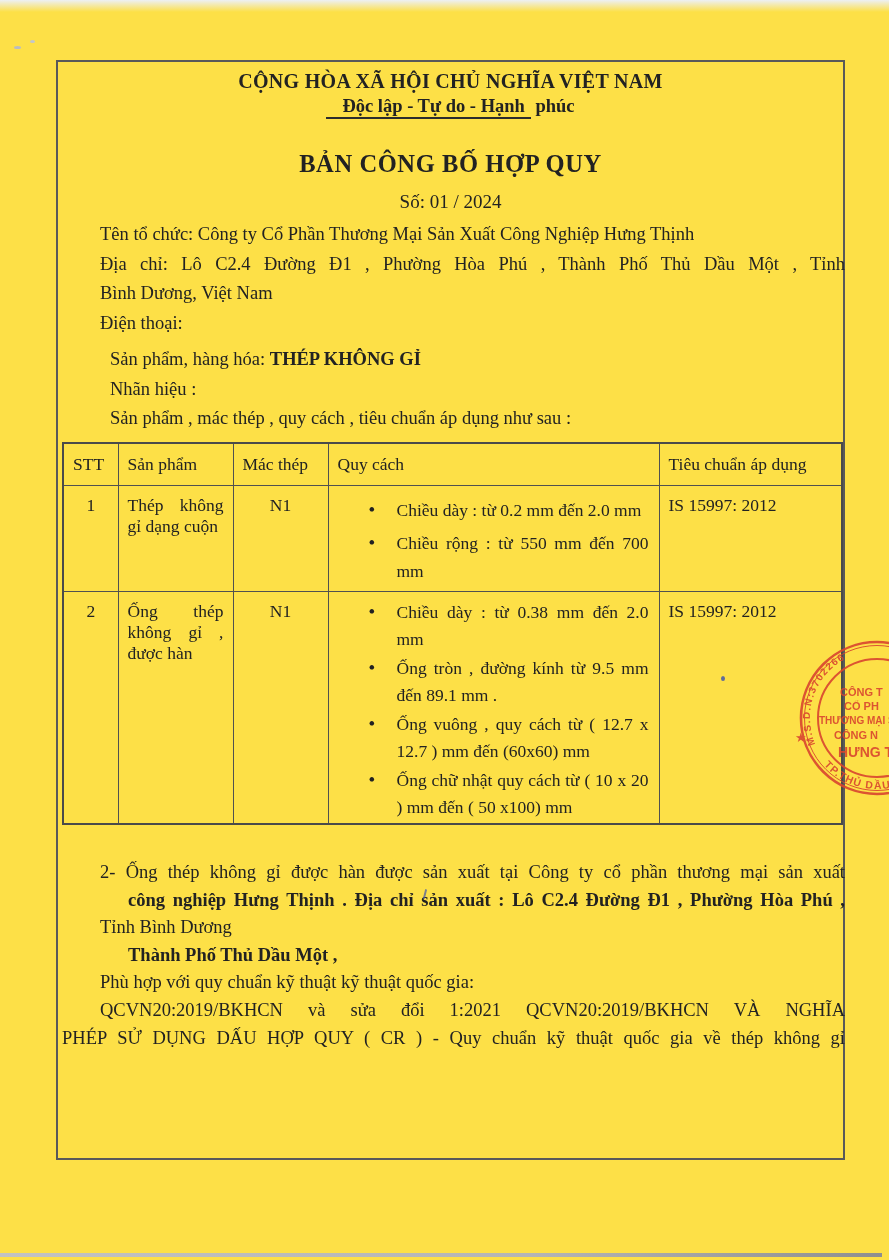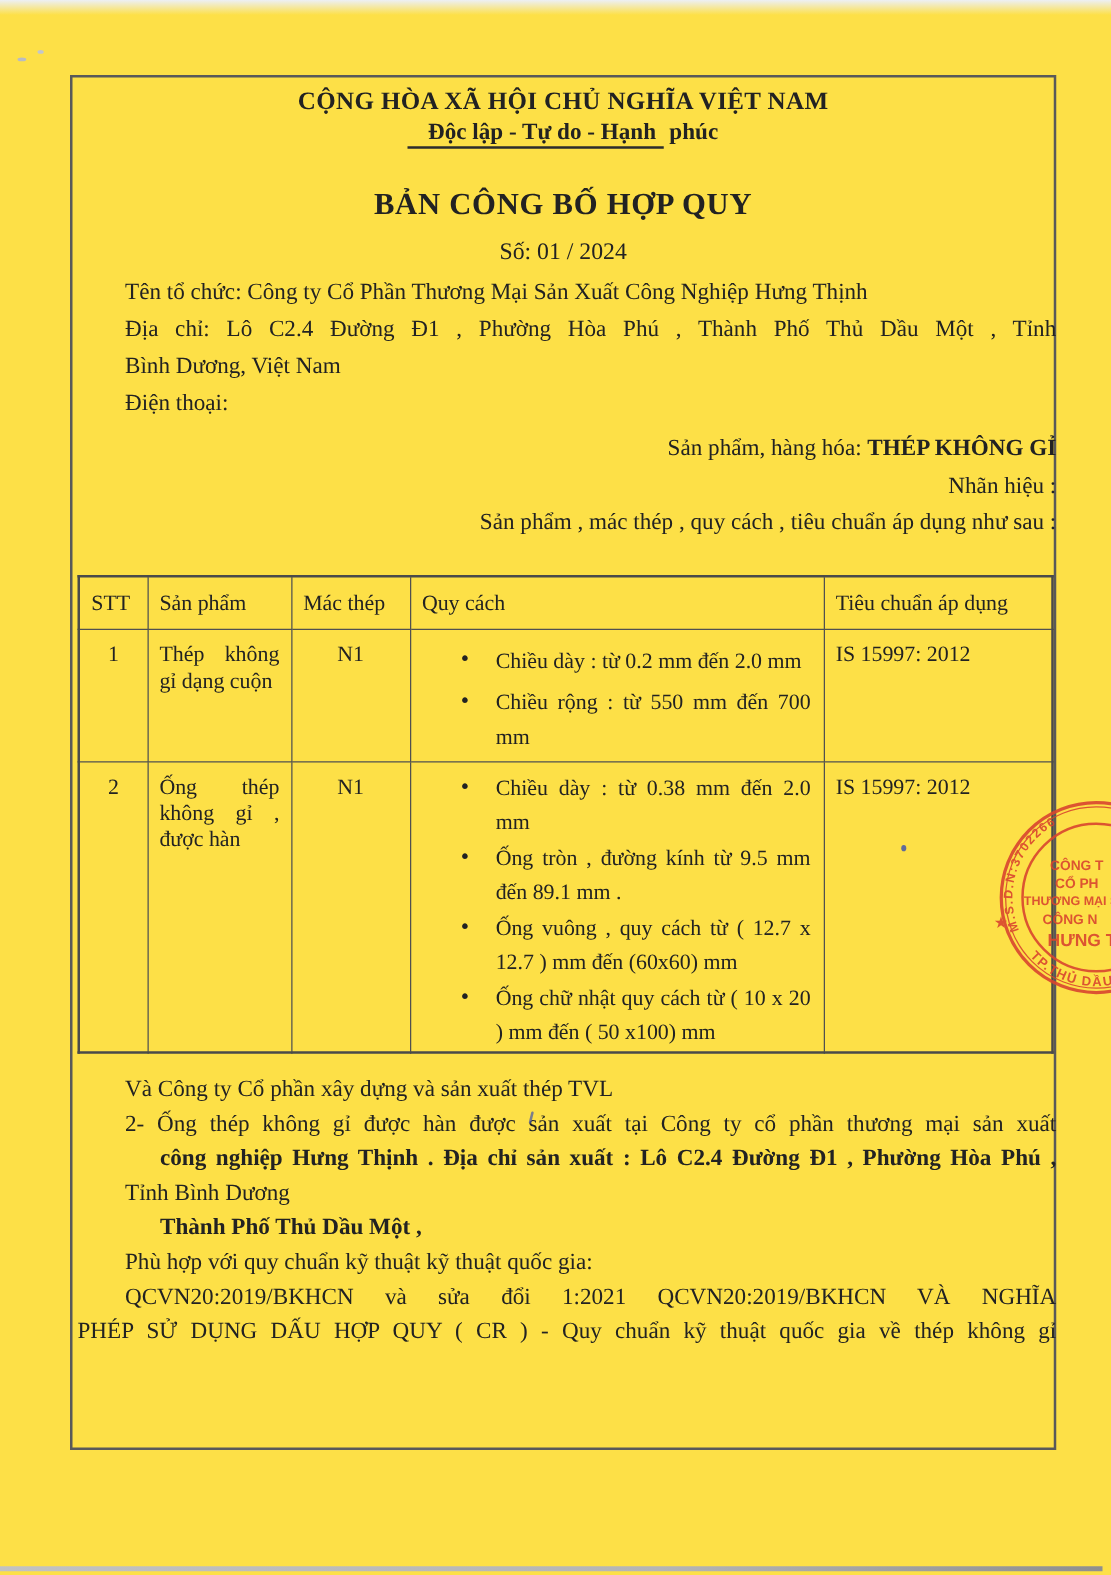--- a/index.html
+++ b/index.html
@@ -22,26 +22,26 @@
   .center-line{position:absolute;left:56px;width:789px;text-align:center;}
   .nat1{top:70px;font-size:20px;font-weight:bold;letter-spacing:.3px;}
   .nat2{top:96px;font-size:18.5px;font-weight:bold;}
   .nat2 .und{border-bottom:2px solid #2c2c2c;padding:0 6px 1px 16px;}
   .doc-title{top:150px;font-size:24.5px;font-weight:bold;letter-spacing:.6px;}
   .doc-no{top:191px;font-size:19px;}
 
   .info{position:absolute;left:100px;top:220px;width:745px;font-size:18.5px;}
   .info .ln{line-height:29.5px;}
   .fill{text-align:justify;text-align-last:justify;}
-  .ind{padding-left:10px;text-align:right;}
+  .ind{padding-left:10px;}
   .gap-top{margin-top:7px;}
 
   table.spec{position:absolute;left:62px;top:442px;width:779px;
     border-collapse:collapse;table-layout:fixed;font-size:17.5px;
-    border:2.4px solid #4a4a4a;margin-top:18px;}
+    border:2.4px solid #4a4a4a;}
   table.spec th,table.spec td{border:1.7px solid #505050;font-weight:normal;
     vertical-align:top;box-sizing:border-box;}
   table.spec th{height:42px;vertical-align:middle;text-align:left;padding:2px 9px;}
   th.c,td.c{text-align:center;}
   tr.r1 td{height:102px;}
   tr.r2 td{height:227px;}
   td.cell-pad{padding:9px 9px 4px 9px;}
   td.just{text-align:justify;}
   td.specs-cell{padding:0;}
   ul.specs{list-style:none;margin:0;padding:11px 10px 0 0;}
@@ -126,21 +126,20 @@
           <li>Ống vuông , quy cách từ ( 12.7 x 12.7 ) mm đến (60x60) mm</li>
           <li>Ống chữ nhật quy cách từ ( 10 x 20 ) mm đến ( 50 x100) mm</li>
         </ul>
       </td>
       <td class="cell-pad">IS 15997: 2012</td>
     </tr>
   </tbody>
     </table>
 
   <div class="notes">
-    <div class="nl p38">Và Công ty Cổ phần xây dựng và sản xuất thép TVL</div>
     <div class="nl p38 fill">2- Ống thép không gỉ được hàn được sản xuất tại Công ty cổ phần thương mại sản xuất</div>
     <div class="nl p66 fill">công nghiệp Hưng Thịnh . Địa chỉ sản xuất : Lô C2.4 Đường Đ1 , Phường Hòa Phú ,</div>
     <div class="nl p38">Tỉnh Bình Dương</div>
     <div class="nl p66">Thành Phố Thủ Dầu Một ,</div>
     <div class="nl p38">Phù hợp với quy chuẩn kỹ thuật kỹ thuật quốc gia:</div>
     <div class="nl p38 fill">QCVN20:2019/BKHCN và sửa đổi 1:2021 QCVN20:2019/BKHCN VÀ NGHĨA</div>
     <div class="nl fill">PHÉP SỬ DỤNG DẤU HỢP QUY ( CR ) - Quy chuẩn kỹ thuật quốc gia về thép không gỉ</div>
   </div>
 
   <svg class="stamp" width="210" height="210" viewBox="780 618 210 210">

